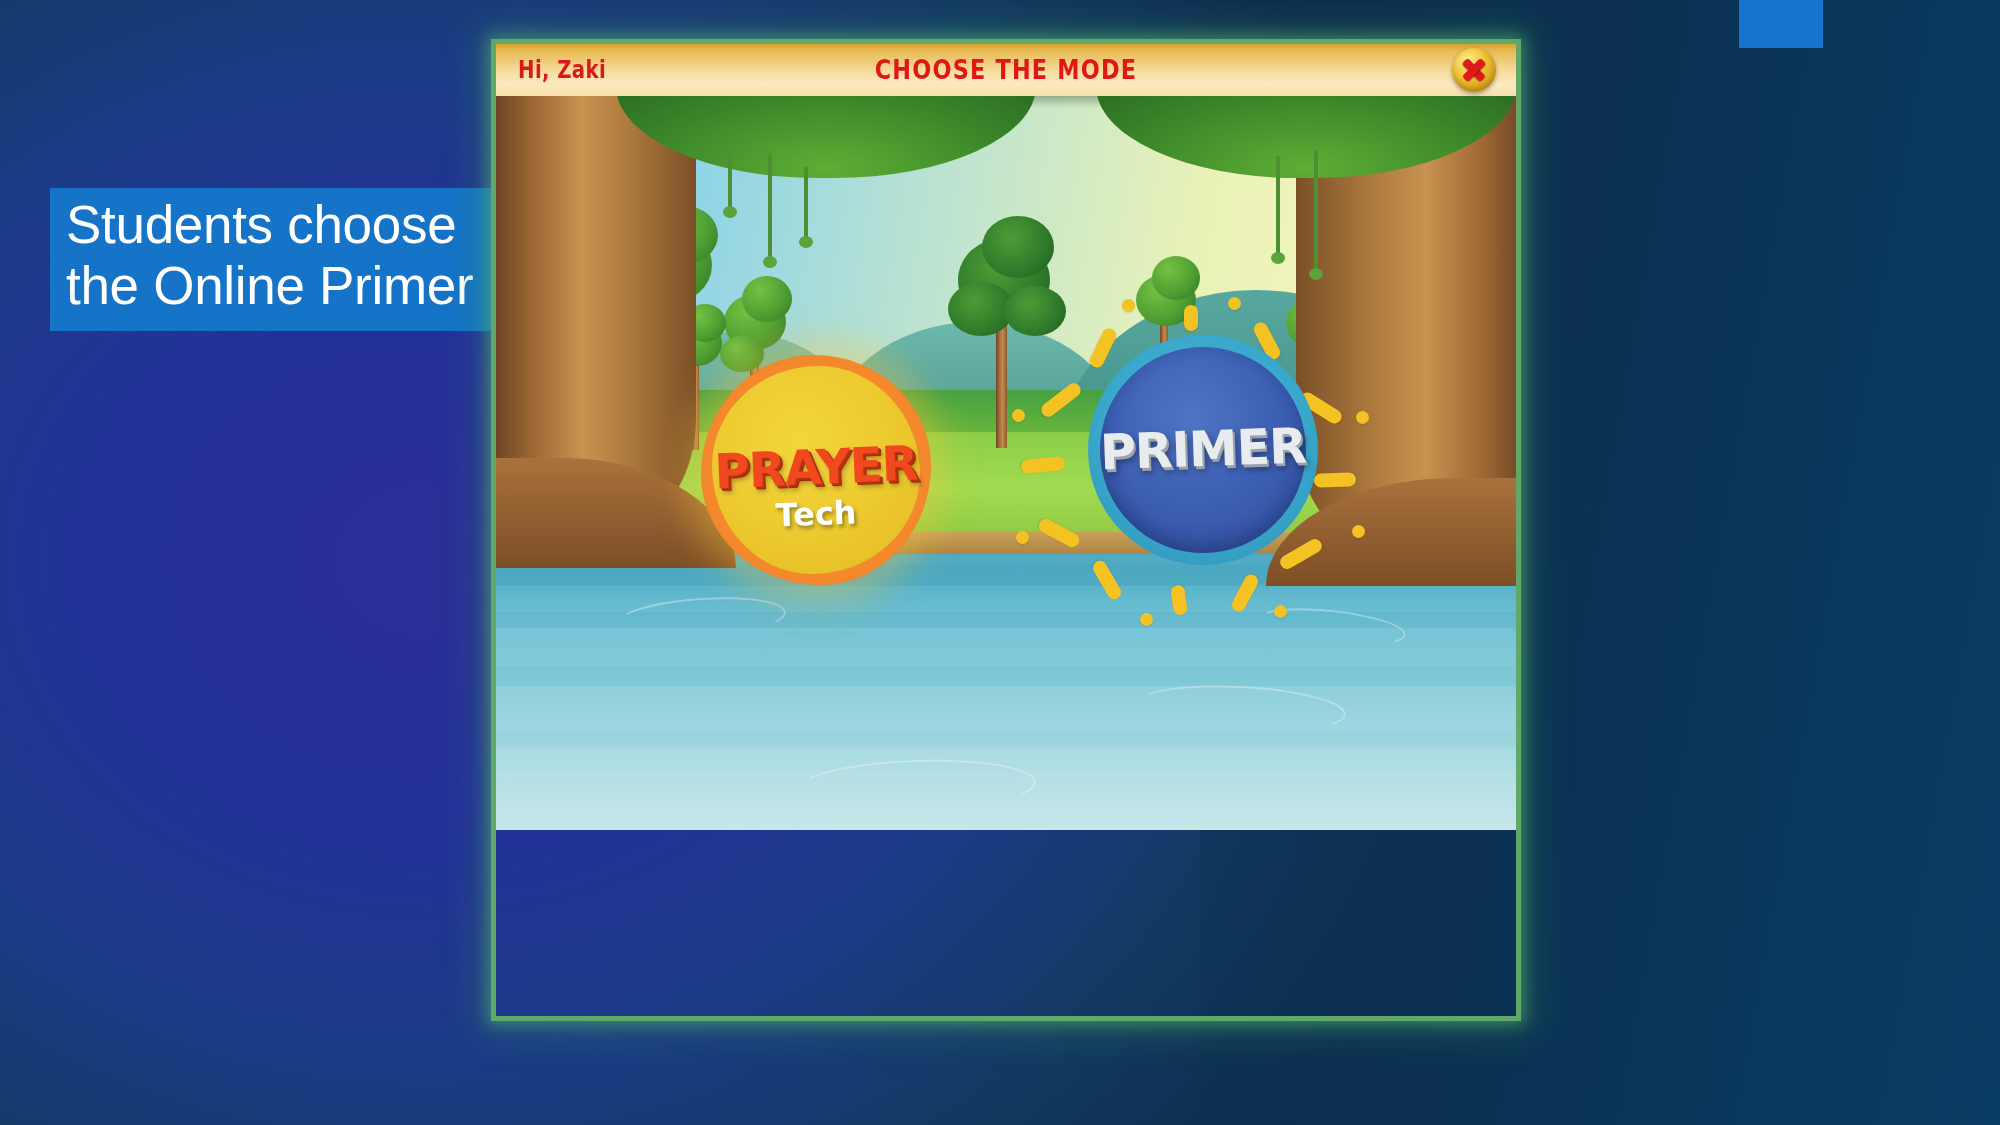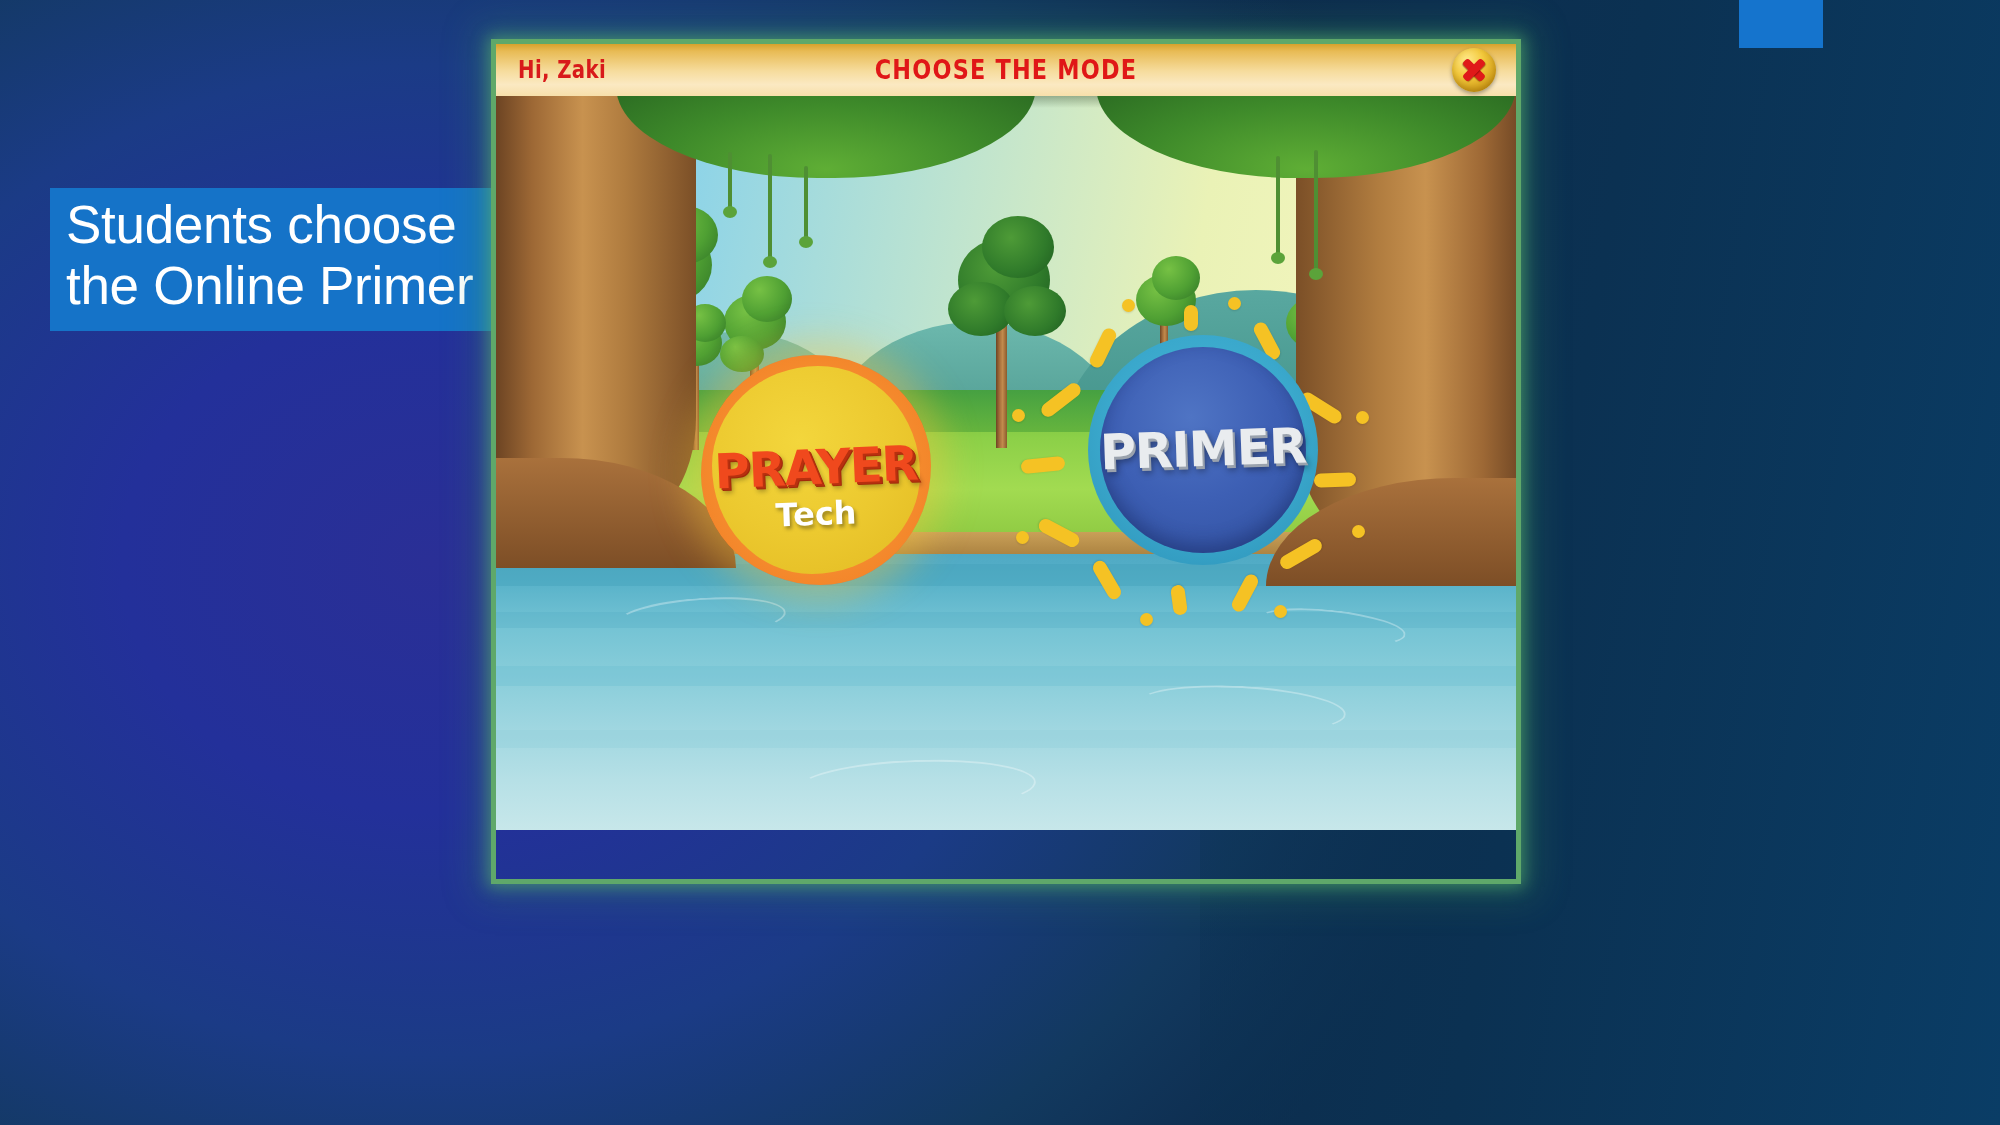--- a/index.html
+++ b/index.html
@@ -63,21 +63,21 @@
     line-height:63px;
     font-weight:400;
     letter-spacing:-0.2px;
   }
 
   
   .app-glow {
     position:absolute; left:480px; top:30px; width:1048px; height:812px;
   }
   .app-window {
-    position:absolute; left:496px; top:44px; width:1020px; height:835px;
+    position:absolute; left:496px; top:44px; width:1020px; height:972px;
     overflow:hidden;
     box-shadow:
       0 0 0 5px #5fa86a,
       0 0 14px 8px rgba(90,180,110,0.55),
       0 0 34px 18px rgba(60,150,95,0.32);
   }
 
   
   .titlebar {
     position:absolute; left:0; top:0; width:100%; height:52px;

